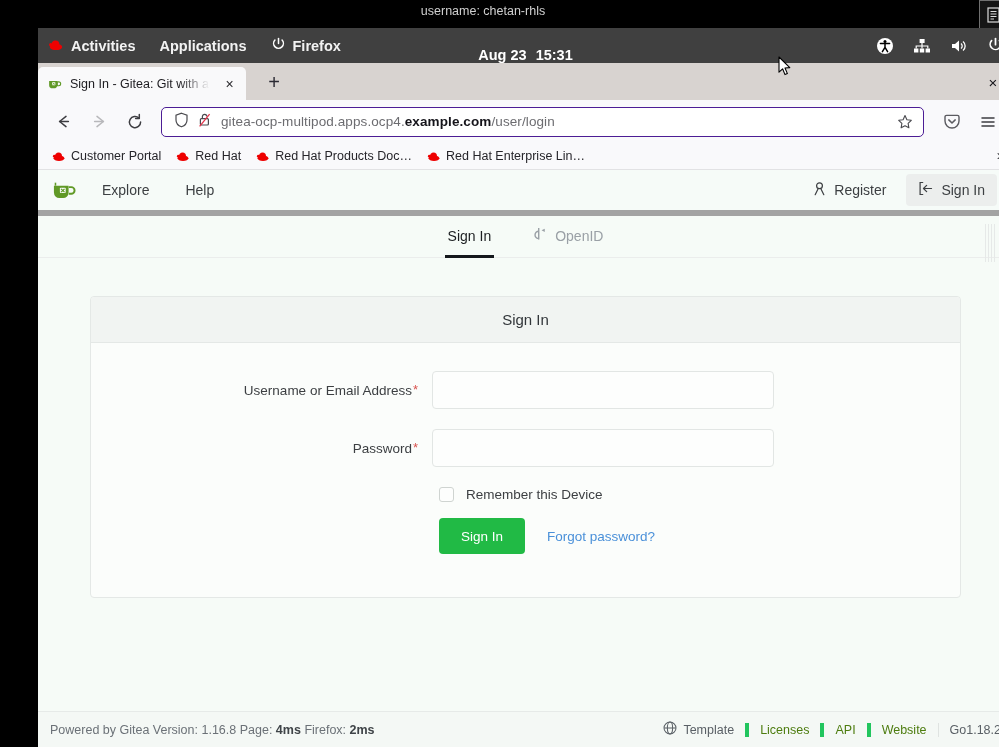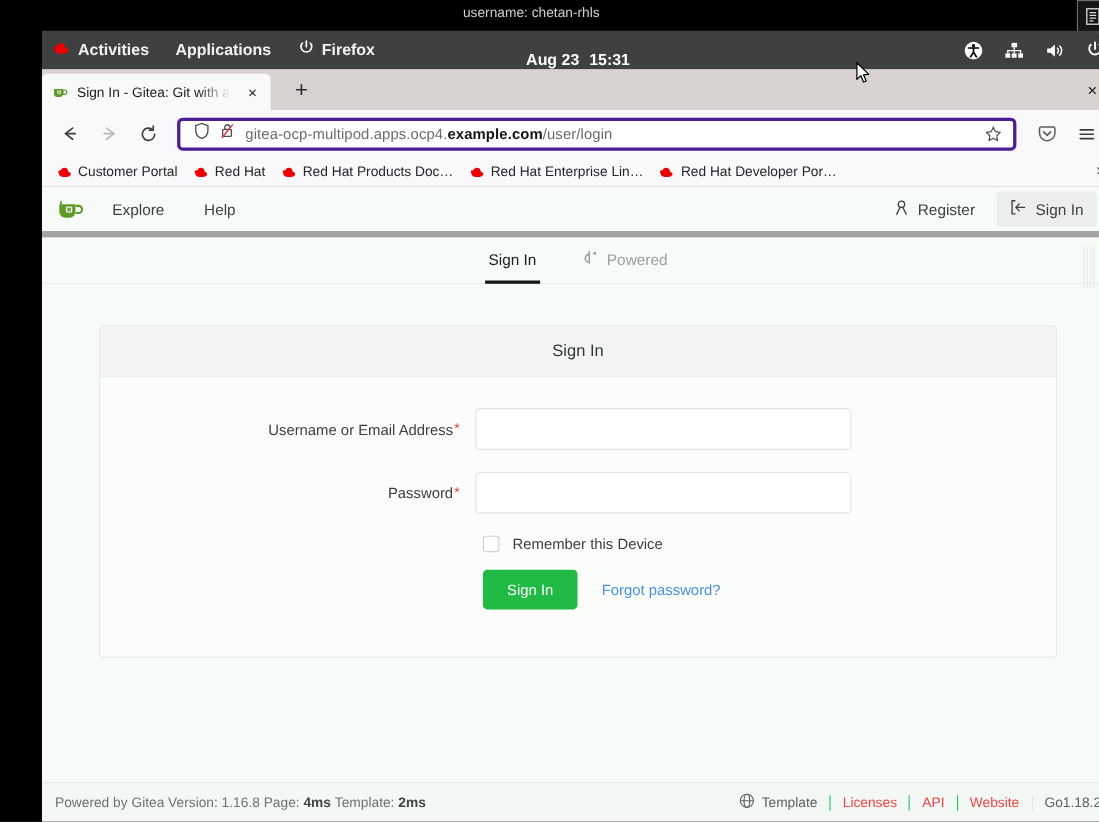--- a/index.html
+++ b/index.html
@@ -145,21 +145,21 @@
   .nav-btn {
     width: 32px; height: 32px; flex: 0 0 32px;
     display: flex; align-items: center; justify-content: center;
     color: #3d3d41;
   }
   .nav-btn.disabled { color: #b8b8bb; }
   .urlbar {
     flex: 1 1 auto;
     height: 30px;
     background: #ffffff;
-    border: 3px solid #4c1d95;
+    border: 1px solid #4c1d95;
     border-radius: 5px;
     margin: 0 8px 0 6px;
     display: flex; align-items: center;
     padding: 0 10px 0 12px;
     gap: 9px;
   }
   .url-text {
     flex: 1 1 auto;
     font-size: 13.5px;
     color: #6c6c70;
@@ -322,21 +322,21 @@
     background: #f4f8f5;
     border-top: 1px solid #e6eae8;
     display: flex; align-items: center;
     padding: 0 12px;
     font-size: 12.5px; color: #6b7177;
   }
   .g-footer b { color: #3f4448; font-weight: 700; }
   .foot-spacer { flex: 1 1 auto; }
   .foot-right { display: flex; align-items: center; gap: 0; }
   .foot-lang { display: flex; align-items: center; gap: 6px; color: #5a6066; padding-right: 11px; }
-  .foot-link { color: #ef4444; padding: 0 11px; border-left: 1px solid #22c55e; text-decoration: none; }
+  .foot-link { color: #4d7c0f; padding: 0 11px; border-left: 4px solid #22c55e; text-decoration: none; }
   .foot-ver { color: #5a6066; padding-left: 11px; border-left: 1px solid #dfe3e1; }
 
   
   .gutter {
     position: absolute; right: 0; top: 28px;
     width: 24px; height: 719px;
     background: #7e7e7e;
   }
 
   
@@ -534,30 +534,20 @@
       </div>
       <div class="bm-item">
         <span class="bm-ico">
             <svg width="14" height="11" viewBox="0 0 16 12">
               <ellipse cx="8" cy="8" rx="6.2" ry="3.1" fill="#e00"></ellipse>
               <path d="M3 7 C3 3.4 5 1.4 7.6 1.4 C10 1.4 11.4 3 11.4 5.2 L11.4 7 Z" fill="#e00"></path>
               <ellipse cx="2.6" cy="5.8" rx="1.5" ry="1.7" fill="#e00"></ellipse>
             </svg>
           </span>
         <span>Red Hat Enterprise Lin…</span>
-      </div>
-      <div class="bm-item">
-        <span class="bm-ico">
-            <svg width="14" height="11" viewBox="0 0 16 12">
-              <ellipse cx="8" cy="8" rx="6.2" ry="3.1" fill="#e00"></ellipse>
-              <path d="M3 7 C3 3.4 5 1.4 7.6 1.4 C10 1.4 11.4 3 11.4 5.2 L11.4 7 Z" fill="#e00"></path>
-              <ellipse cx="2.6" cy="5.8" rx="1.5" ry="1.7" fill="#e00"></ellipse>
-            </svg>
-          </span>
-        <span>Red Hat Developer Por…</span>
       </div>
       <div class="bm-overflow">»</div>
     </div>
 
     <div class="page">
 
       <div class="g-nav">
         <span class="g-logo">
           <svg width="27" height="24" viewBox="0 0 28 24">
             <path d="M2 7.5 h15.2 v7.2 a5.6 5.6 0 0 1-5.6 5.6 h-4 a5.6 5.6 0 0 1-5.6-5.6 z" fill="#609926"></path>
@@ -595,21 +585,21 @@
           <span>Sign In</span>
         </div>
         <div class="g-tab muted">
           <span>
             <svg width="16" height="16" viewBox="0 0 17 17">
                 <path d="M8.2 2.2 L8.2 14.4" stroke="#9aa0a6" stroke-width="1.5"></path>
                 <path d="M8.2 5.6 a3.9 3.9 0 1 0 0 7.8" fill="none" stroke="#9aa0a6" stroke-width="1.5"></path>
                 <path d="M11.2 4.4 L14.6 2.8 L14.6 6.4 Z" fill="#9aa0a6"></path>
               </svg>
           </span>
-          <span>Powered</span>
+          <span>OpenID</span>
         </div>
         <div class="ghost-lines">
             <i></i>
             <i></i>
             <i></i>
             <i></i>
           </div>
       </div>
 
       <div class="g-body">
@@ -638,21 +628,21 @@
               <button class="btn-primary">Sign In</button>
               <a class="link-blue">Forgot password?</a>
             </div>
 
 
           </div>
         </div>
       </div>
 
       <div class="g-footer">
-        <span><span>Powered by Gitea Version: 1.16.8 Page:</span>&nbsp;<b>4ms</b>&nbsp;<span>Template:</span>&nbsp;<b>2ms</b></span>
+        <span><span>Powered by Gitea Version: 1.16.8 Page:</span>&nbsp;<b>4ms</b>&nbsp;<span>Firefox:</span>&nbsp;<b>2ms</b></span>
         <span class="foot-spacer"></span>
         <span class="foot-right">
           <span class="foot-lang">
             <span>
               <svg width="14" height="14" viewBox="0 0 15 15">
                   <circle cx="7.5" cy="7.5" r="6.4" fill="none" stroke="#5a6066" stroke-width="1.1"></circle>
                   <ellipse cx="7.5" cy="7.5" rx="2.8" ry="6.4" fill="none" stroke="#5a6066" stroke-width="1.1"></ellipse>
                   <line x1="1.2" y1="7.5" x2="13.8" y2="7.5" stroke="#5a6066" stroke-width="1.1"></line>
                 </svg>
             </span>

